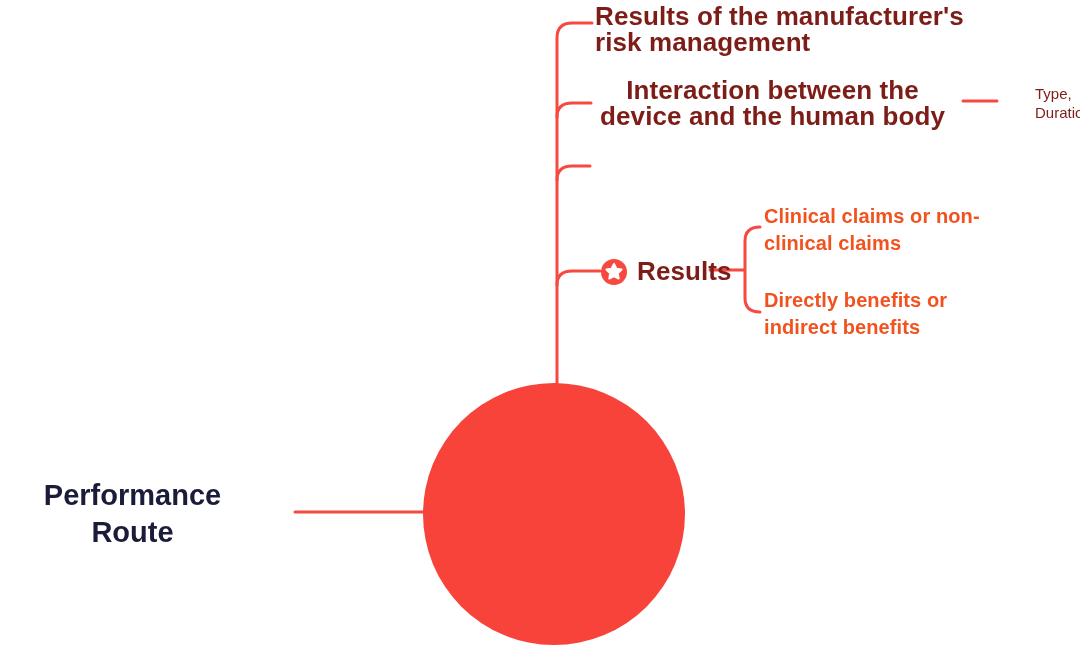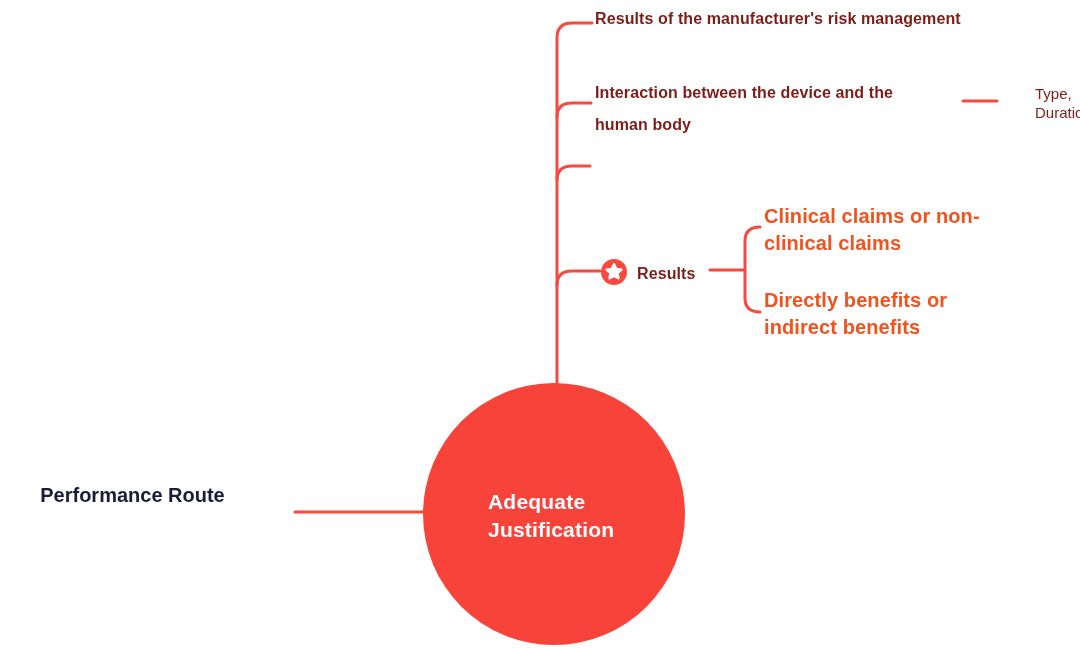--- a/index.html
+++ b/index.html
@@ -49,35 +49,35 @@
     font-weight: 700;
     line-height: 28px;
     color: var(--text-white);
     letter-spacing: 0.2px;
   }
   .root-label {
     position: absolute;
     left: 5px; top: 477px;
     width: 255px;
     text-align: center;
-    font-size: 20px;
+    font-size: 29px;
     font-weight: 700;
     line-height: 37px;
     color: var(--text-navy);
   }
   .branch {
     position: absolute;
-    font-size: 16px;
+    font-size: 26px;
     font-weight: 700;
-    line-height: 32px;
+    line-height: 26px;
     color: var(--text-maroon);
     letter-spacing: 0.1px;
   }
   .branch-results     { left: 595px; top: 3px;   width: 380px; }
-  .branch-interaction { left: 595px; top: 77px;  width: 355px; }
+  .branch-interaction { left: 595px; top: 77px;  width: 355px; text-align: center; }
   .branch-clinical    { left: 604px; top: 153px; white-space: nowrap; }
   .branch-claims      { left: 637px; top: 258px; white-space: nowrap; }
   .subtext {
     position: absolute;
     font-size: 20px;
     font-weight: 700;
     line-height: 27px;
     color: var(--text-orange);
     letter-spacing: 0.1px;
   }
@@ -111,21 +111,20 @@
     <path d="M591 103 H572 Q557 103 557 117"></path>
     <path d="M590 166 H572 Q557 166 557 180"></path>
     <path d="M600 271 H572 Q557 271 557 285"></path>
     <path d="M963 101 H997"></path>
     <path d="M710 270 H744"></path>
     <path d="M760 227 Q745 227 745 241 V298 Q745 312 760 312"></path>
   </svg>
 
   <div class="center-node"></div>
 
-  <div class="center-label">Adequate Justification</div>
 
   <div class="root-label">Performance Route</div>
 
   <div class="branch branch-results">Results of the manufacturer's risk management</div>
 
   <div class="branch branch-interaction">Interaction between the device and the human body</div>
 
 
   <div class="claims-badge">
     <svg width="26" height="26" viewBox="0 0 26 26">

